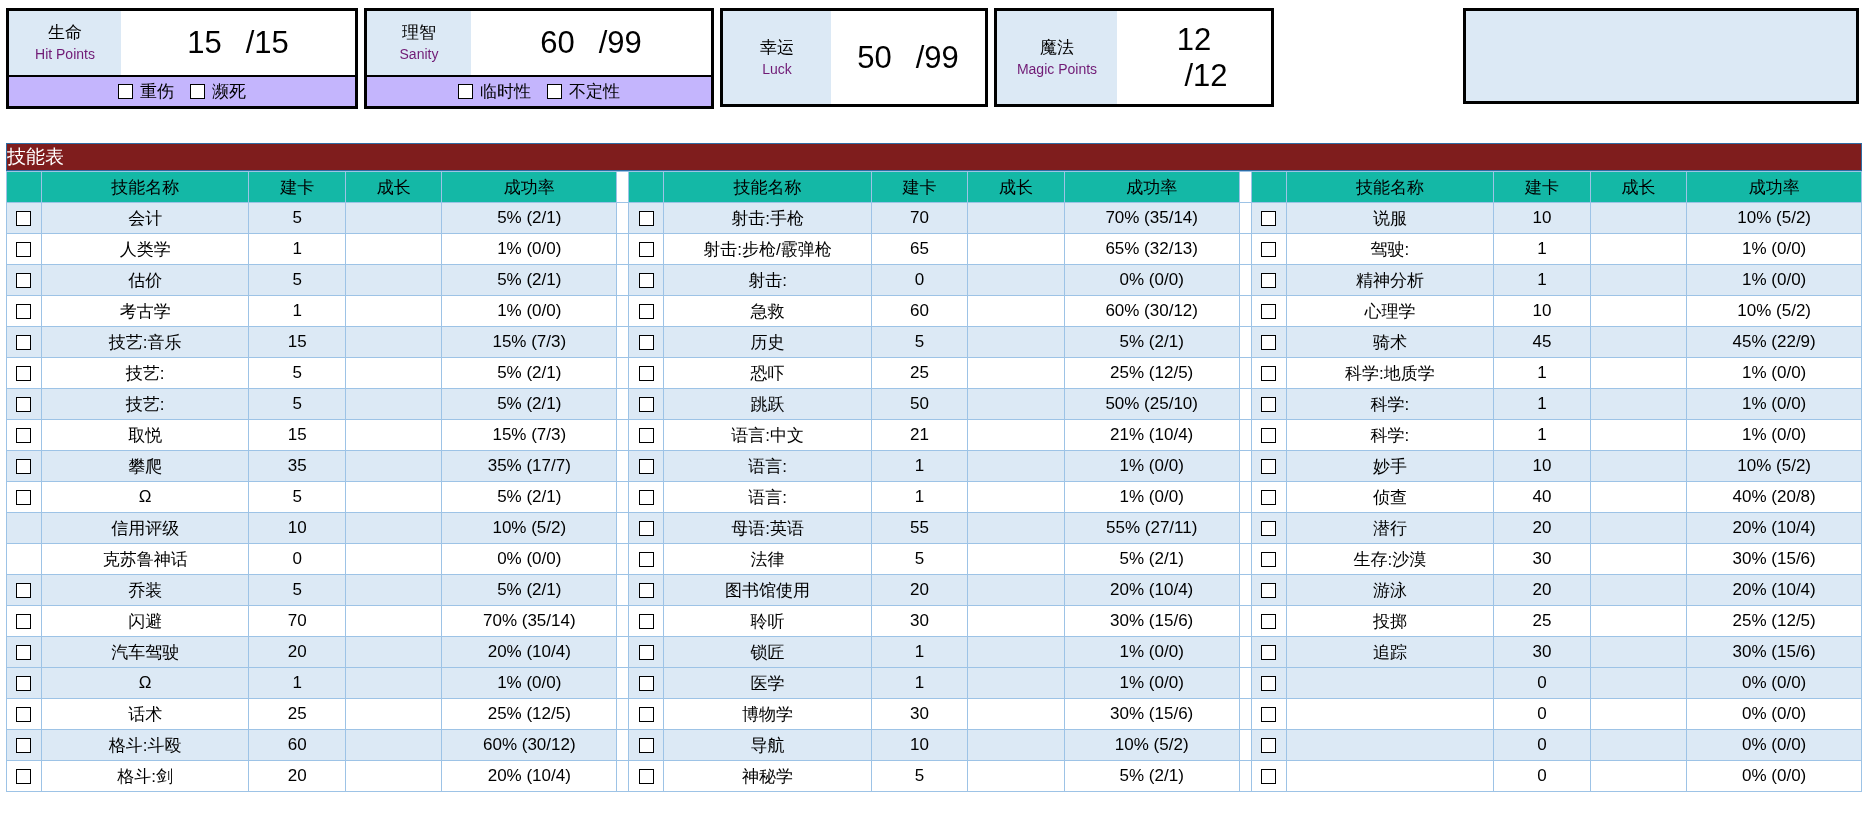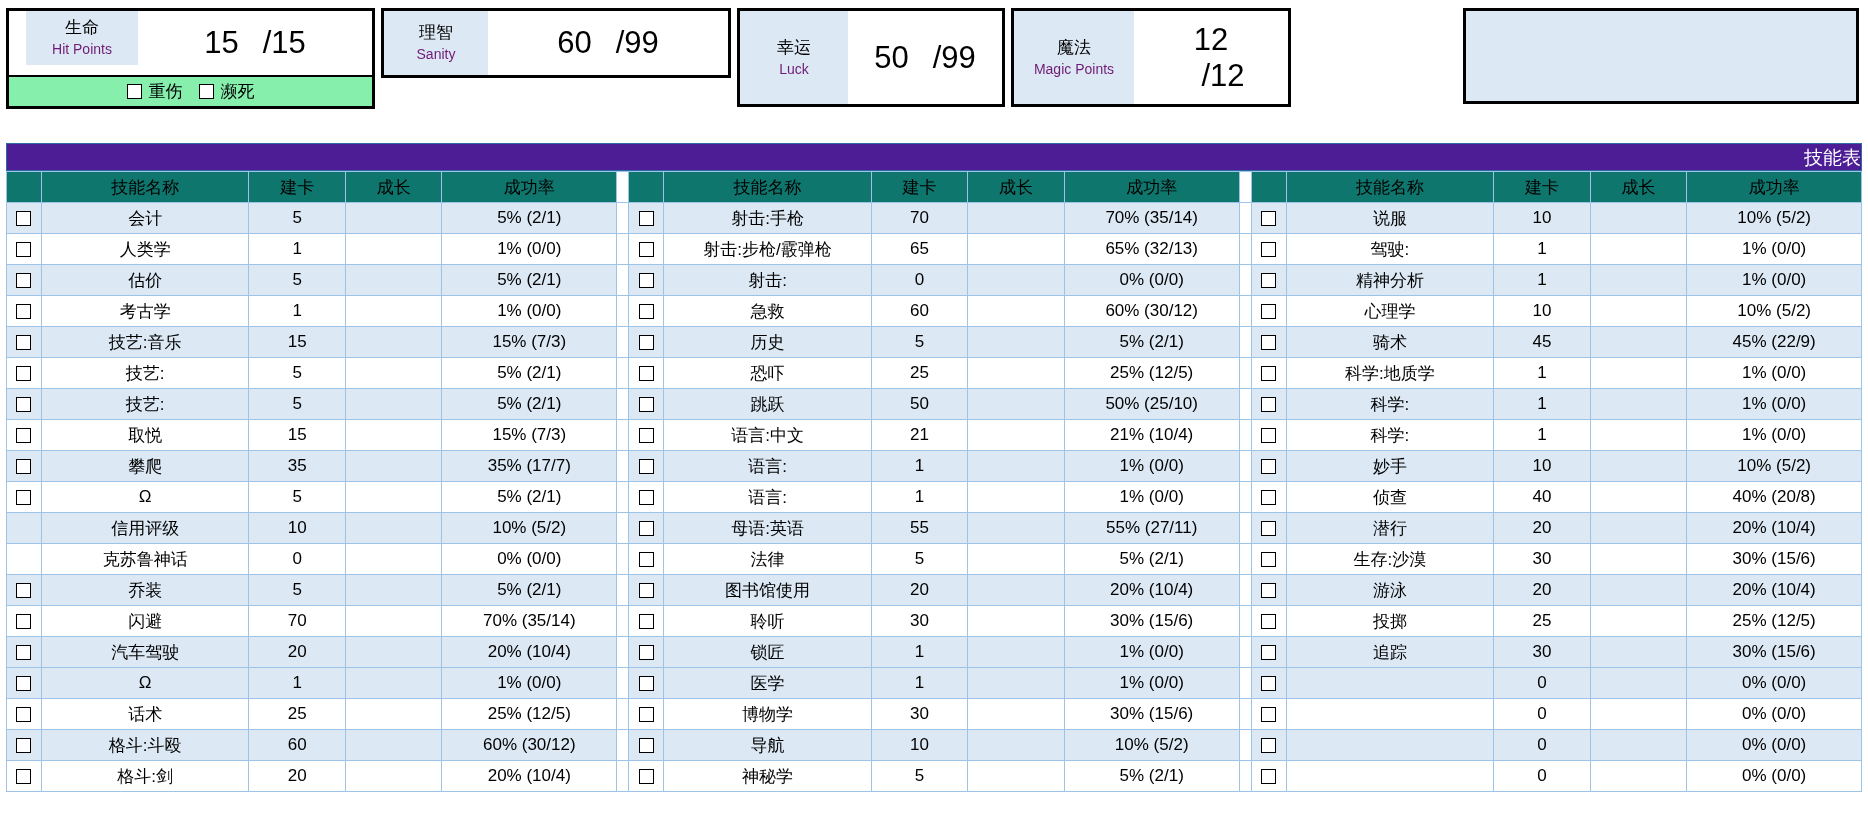--- a/index.html
+++ b/index.html
@@ -66,40 +66,40 @@
   }
   .stat-value .cur { letter-spacing: 0px; }
   .stat-value .max { margin-left: 24px; }
   .stat-checks {
     border-top: 2px solid #000;
     display: flex;
     align-items: center;
     justify-content: center;
     gap: 16px;
     padding: 3px 6px;
-    background: #86efac;
+    background: #c4b5fd;
   }
   .chk {
     display: inline-flex;
     align-items: center;
     gap: 7px;
     font-size: 17px;
     color: #000;
     white-space: nowrap;
   }
   .chkbox {
     width: 13px;
     height: 13px;
     border: 1.5px solid #000;
     display: inline-block;
     background: #fff;
   }
 
   
-  #hp-box .stat-name { width: 112px; height: 54px; margin-left: 17px; }
+  #hp-box .stat-name { width: 112px; height: 64px; }
   #hp-box .stat-value { width: 210px; height: 64px; font-size: 31px; }
   
   #san-box { margin-left: 6px; }
   #san-box .stat-name { width: 104px; height: 64px; }
   #san-box .stat-value { width: 216px; height: 64px; font-size: 31px; }
   
   #luck-box { margin-left: 6px; }
   #luck-box .stat-name { width: 108px; height: 93px; align-items: center; }
   #luck-box .stat-value { width: 130px; height: 93px; font-size: 31px; }
   
@@ -119,47 +119,48 @@
   }
 
   
   .skills-wrap {
     position: absolute;
     top: 143px;
     left: 6px;
     width: 1856px;
   }
   .skills-title {
-    background: #4c1d95;
+    background: #7f1d1d;
     color: #ffffff;
-    text-align: right;
+    text-align: left;
     font-size: 19px;
     line-height: 28px;
     height: 28px;
     border: 1px solid #2f6ca3;
     box-sizing: border-box;
+    font-family: Liberation Mono, monospace;
   }
   table.skills {
     border-collapse: collapse;
     width: 100%;
     table-layout: fixed;
   }
   table.skills td, table.skills th {
     border: 1px solid #9dc3e6;
     font-size: 17px;
     color: #000;
     height: 30px;
     padding: 0;
     text-align: center;
     overflow: hidden;
     white-space: nowrap;
   }
   table.skills th {
     font-weight: normal;
-    background: #0f766e;
+    background: #14b8a6;
     border-bottom: 1px solid #9dc3e6;
   }
   tr.alt td { background: #dce9f5; }
   tr.plain td { background: #ffffff; }
   td.cb { width: 34px; }
   td.gap, th.gap {
     width: 10px;
     background: #ffffff !important;
     border-top: none;
     border-bottom: none;
@@ -212,20 +213,30 @@
   <div class="stat-box" id="san-box">
     <div class="stat-main">
       <div class="stat-name">
         <span class="cn">理智</span>
         <span class="en">Sanity</span>
       </div>
       <div class="stat-value">
         <span class="cur">60</span>
         <span class="max">/99</span>
       </div>
+    </div>
+    <div class="stat-checks">
+      <span class="chk">
+        <span class="chkbox"></span>
+        <span>临时性</span>
+      </span>
+      <span class="chk">
+        <span class="chkbox"></span>
+        <span>不定性</span>
+      </span>
     </div>
   </div>
 
   <div class="stat-box" id="luck-box">
     <div class="stat-main">
       <div class="stat-name">
         <span class="cn">幸运</span>
         <span class="en">Luck</span>
       </div>
       <div class="stat-value">

